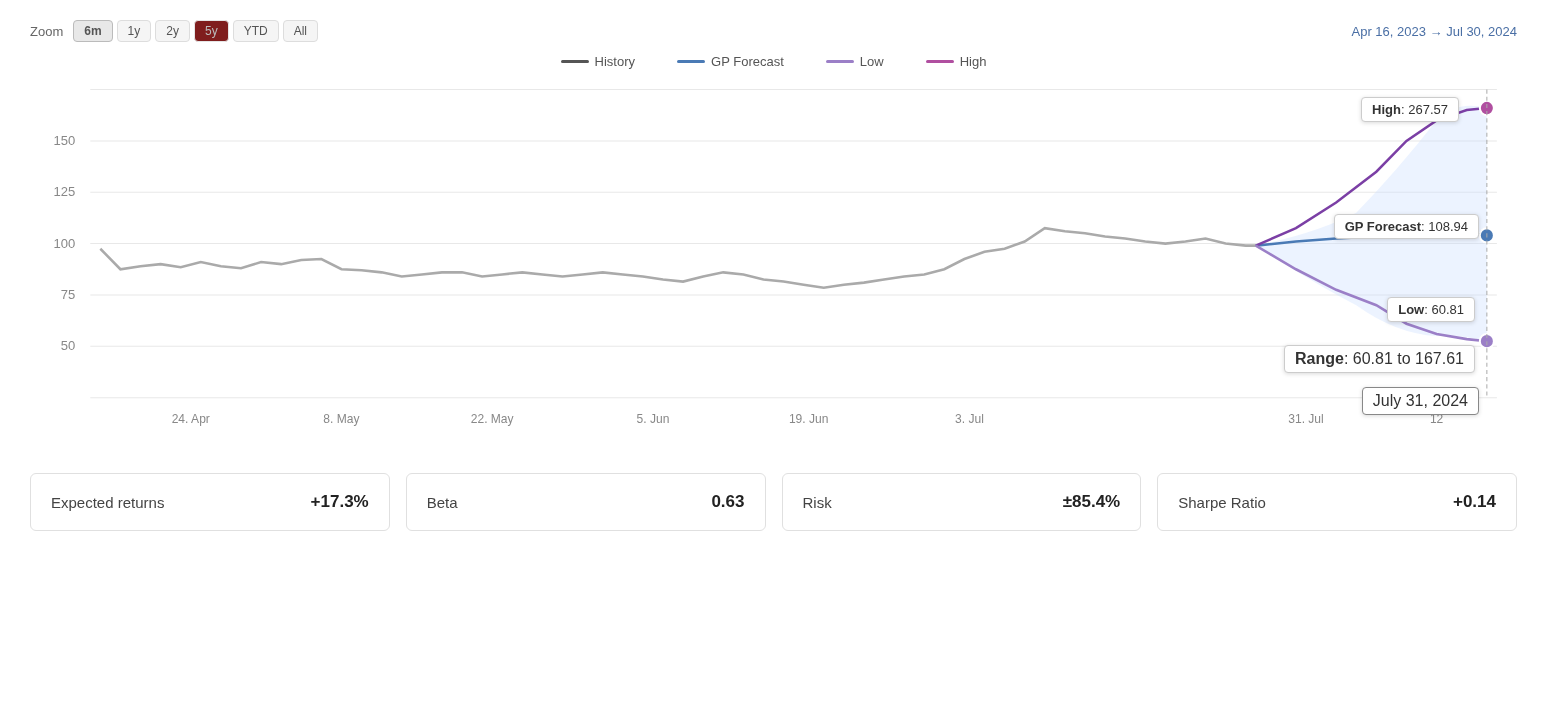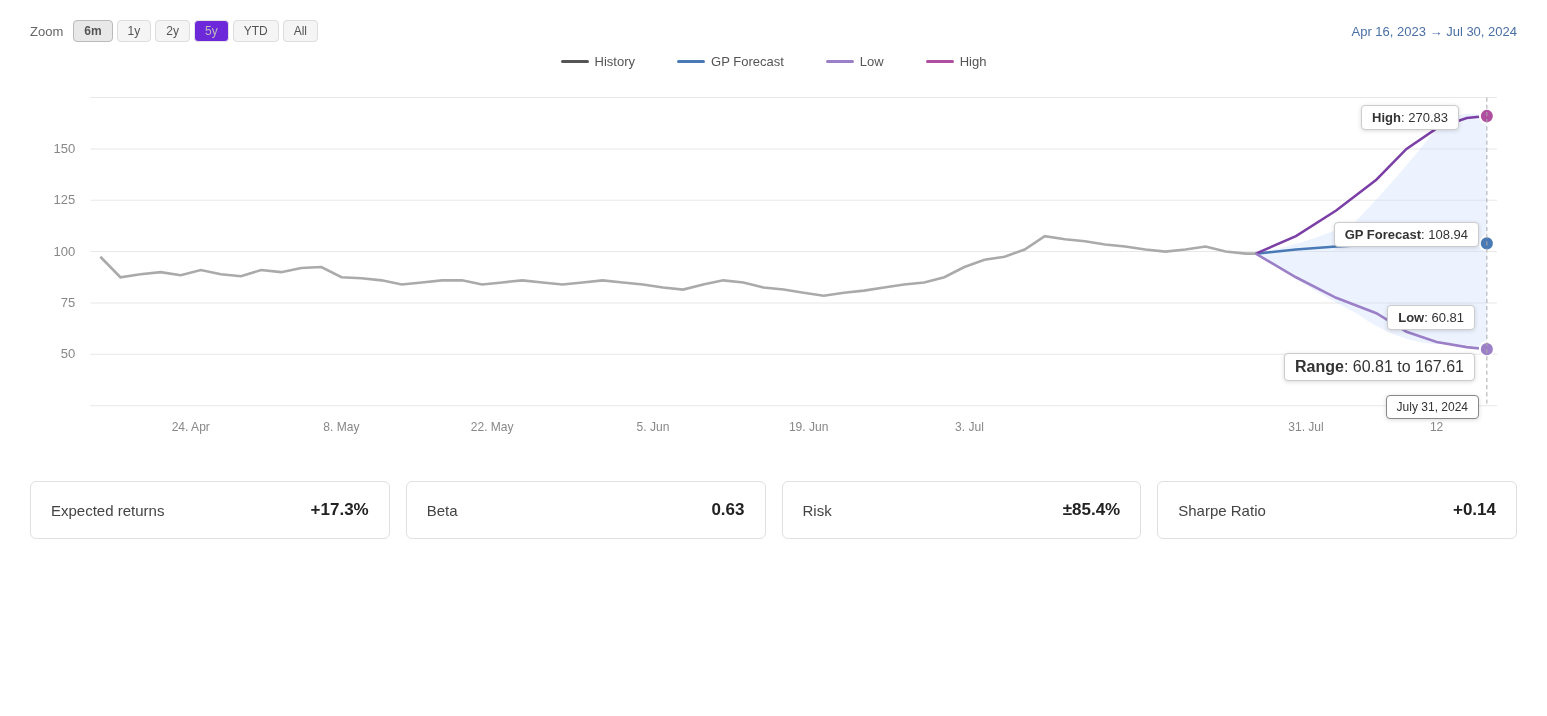--- a/index.html
+++ b/index.html
@@ -9,40 +9,40 @@
 
     .page-title { font-size: 18px; color: #4a6fa5; font-weight: 500; margin-bottom: 16px; }
 
     .zoom-bar { display: flex; align-items: center; justify-content: space-between; margin-bottom: 12px; gap: 44px; }
     .zoom-controls { display: flex; align-items: center; gap: 4px; }
     .zoom-label { font-size: 13px; color: #666; margin-right: 6px; }
     .zoom-btn { padding: 3px 10px; font-size: 12px; border: 1px solid #ddd; background: #f5f5f5; border-radius: 4px; cursor: pointer; color: #555; }
     .zoom-btn.active { background: #e8e8e8; border-color: #bbb; font-weight: 600; }
     .date-range { font-size: 13px; color: #4a6fa5; }
 
-    .legend { display: flex; align-items: flex-end; justify-content: center; gap: 42px; margin-bottom: 8px; }
+    .legend { display: flex; align-items: flex-end; justify-content: center; gap: 42px; }
     .legend-item { display: flex; align-items: center; gap: 6px; font-size: 13px; color: #555; }
     .legend-line { width: 28px; height: 3px; border-radius: 2px; }
     .legend-line.history { background: #555; }
     .legend-line.gp-forecast { background: #4a7ab5; }
     .legend-line.low { background: #9b7fc7; }
     .legend-line.high { background: #b04fa0; }
 
     .chart-wrapper { position: relative; width: 100%; height: 380px; }
 
     svg.main-chart { width: 100%; height: 100%; }
 
     
     .tooltip-box { position: absolute; background: #fff; border: 1px solid #ccc; border-radius: 4px; padding: 4px 10px; font-size: 13px; color: #333; white-space: nowrap; box-shadow: 0 1px 4px rgba(0,0,0,0.15); }
 
     .tooltip-high { top: 28px; right: 58px; }
     .tooltip-gp { top: 145px; right: 38px; }
     .tooltip-low { top: 228px; right: 42px; }
     .tooltip-range { top: 276px; right: 42px; font-size: 16px; }
-    .tooltip-date { top: 318px; right: 38px; font-size: 12px; border: 1px solid #888; }
+    .tooltip-date { top: 318px; right: 38px; font-size: 16px; border: 1px solid #888; }
 
     .stats-section { margin-top: 24px; }
     .stats-title { font-size: 18px; font-weight: 600; color: #222; margin-bottom: 14px; }
     .stats-cards { display: flex; gap: 16px; }
     .stat-card { flex: 1; border: 1px solid #e0e0e0; border-radius: 6px; padding: 18px 20px; display: flex; align-items: center; justify-content: space-between; }
     .stat-label { font-size: 15px; color: #444; }
     .stat-value { font-size: 17px; font-weight: 700; color: #222; }
     .stat-value.positive { color: #222; }
   </style>
 </head>
@@ -50,21 +50,21 @@
 
 <div class="container">
 
 
   <div class="zoom-bar">
     <div class="zoom-controls">
       <span class="zoom-label">Zoom</span>
       <button class="zoom-btn active">6m</button>
       <button class="zoom-btn">1y</button>
       <button class="zoom-btn">2y</button>
-      <button class="zoom-btn" style="color:#bbb; border-color:#e5e5e5; background:#6d28d9;">5y</button>
+      <button class="zoom-btn" style="color:#bbb; border-color:#e5e5e5; background:#7f1d1d;">5y</button>
       <button class="zoom-btn">YTD</button>
       <button class="zoom-btn">All</button>
     </div>
     <div class="date-range">Apr 16, 2023 → Jul 30, 2024</div>
   </div>
 
   <div class="legend">
     <div class="legend-item">
       <div class="legend-line history"></div>
       <span>History</span>
@@ -124,21 +124,21 @@
       <circle cx="1450" cy="38" r="7" fill="#b04fa0" stroke="#fff" stroke-width="2"></circle>
 
       <circle cx="1450" cy="265" r="7" fill="#9b7fc7" stroke="#fff" stroke-width="2"></circle>
 
       <line x1="1450" y1="20" x2="1450" y2="320" stroke="#aaa" stroke-width="1" stroke-dasharray="4,3"></line>
 
     </svg>
 
     
     <div class="tooltip-box tooltip-high">
-      <strong>High</strong><span>: 270.83</span>
+      <strong>High</strong><span>: 267.57</span>
     </div>
 
     <div class="tooltip-box tooltip-gp">
       <strong>GP Forecast</strong><span>: 108.94</span>
     </div>
 
     <div class="tooltip-box tooltip-low">
       <strong>Low</strong><span>: 60.81</span>
     </div>
 

